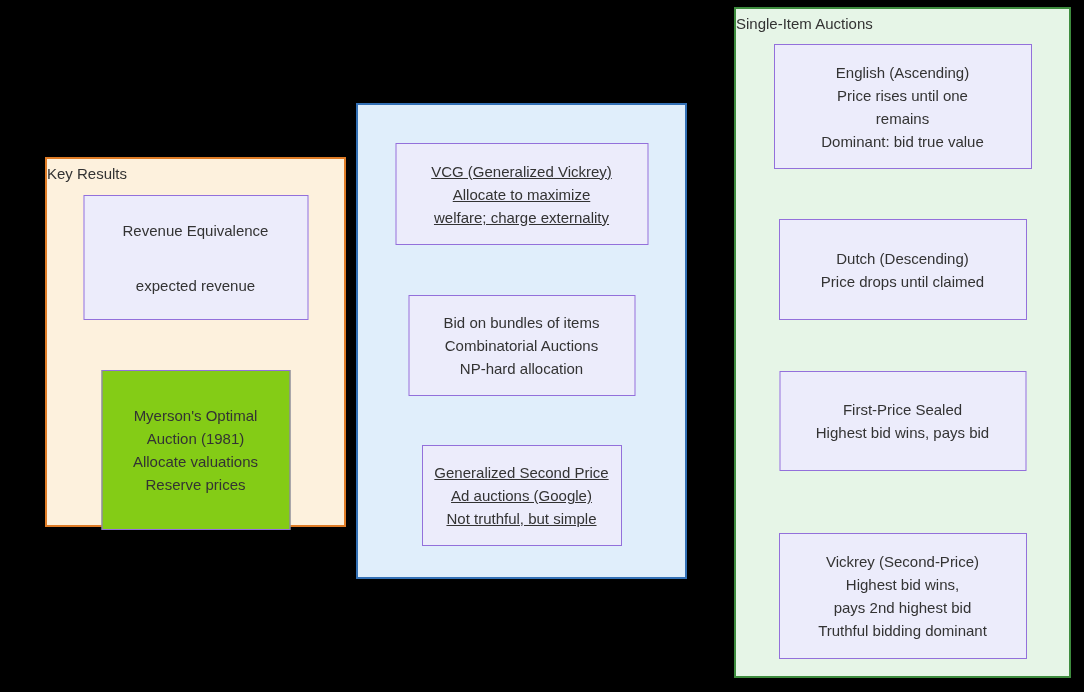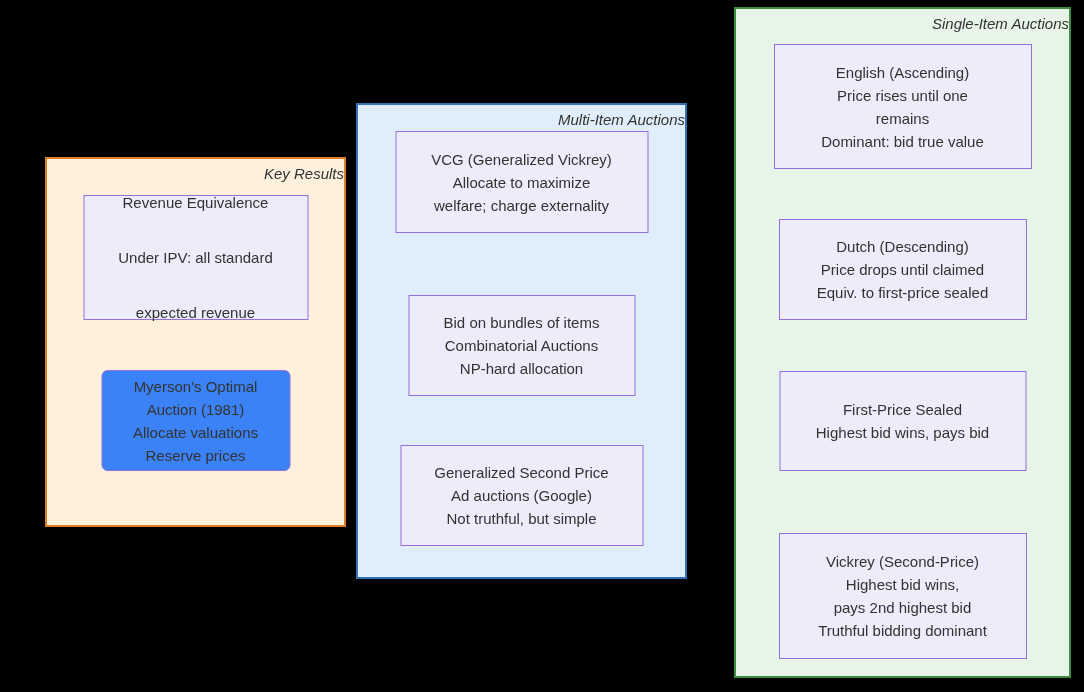--- a/index.html
+++ b/index.html
@@ -19,26 +19,25 @@
   .panel {
     position: absolute;
     border: 2px solid;
     box-sizing: border-box;
   }
   .panel-title {
     position: absolute;
     top: 6px;
     left: 0;
     right: 0;
-    text-align: right;
+    text-align: left;
     font-size: 15px;
     font-weight: 400;
     color: #333333;
     white-space: nowrap;
-    font-style: italic;
   }
   .node {
     position: absolute;
     left: 50%;
     transform: translateX(-50%);
     border: 1.5px solid;
     box-sizing: border-box;
     display: flex;
     flex-direction: column;
     justify-content: center;
@@ -54,62 +53,59 @@
 </style>
 </head>
 <body>
 
 <div class="canvas">
 
   <div class="panel" style="left: 13px; top: 157px; width: 301px; height: 370px; background-color: rgb(253, 241, 221); border-color: rgb(223, 124, 38); margin-left: 32px;">
     <div class="panel-title">Key Results</div>
     <div class="node" style="top: 36px; width: 225px; height: 125px; background-color: rgb(236, 236, 251); border-color: rgb(147, 112, 219); gap: 32px;">
       <div class="line">Revenue Equivalence</div>
-      <div class="line">Under IPV: all standard</div>
       <div class="line">expected revenue</div>
     </div>
-    <div class="node" style="top: 211px; width: 189px; height: 101px; background-color: #3b82f6; border-color: rgb(147, 112, 219); border-radius: 6px;">
+    <div class="node" style="top: 211px; width: 189px; height: 160px; background-color: #84cc16; border-color: rgb(147, 112, 219);">
       <div class="line">Myerson's Optimal</div>
       <div class="line">Auction (1981)</div>
       <div class="line">Allocate valuations</div>
       <div class="line">Reserve prices</div>
     </div>
   </div>
 
   <div class="panel" style="left: 356px; top: 103px; width: 331px; height: 476px; background-color: rgb(224, 238, 251); border-color: rgb(51, 112, 181);">
-    <div class="panel-title">Multi-Item Auctions</div>
-    <div class="node" style="top: 26px; width: 253px; height: 102px; background-color: rgb(236, 236, 251); border-color: rgb(147, 112, 219);">
+    <div class="node" style="top: 38px; width: 253px; height: 102px; background-color: rgb(236, 236, 251); border-color: rgb(147, 112, 219); text-decoration: underline;">
       <div class="line">VCG (Generalized Vickrey)</div>
       <div class="line">Allocate to maximize</div>
       <div class="line">welfare; charge externality</div>
     </div>
     <div class="node" style="top: 190px; width: 227px; height: 101px; background-color: rgb(236, 236, 251); border-color: rgb(147, 112, 219);">
       <div class="line">Bid on bundles of items</div>
       <div class="line">Combinatorial Auctions</div>
       <div class="line">NP-hard allocation</div>
     </div>
-    <div class="node" style="top: 340px; width: 243px; height: 101px; background-color: rgb(236, 236, 251); border-color: rgb(147, 112, 219);">
+    <div class="node" style="top: 340px; width: 200px; height: 101px; background-color: rgb(236, 236, 251); border-color: rgb(147, 112, 219); text-decoration: underline;">
       <div class="line">Generalized Second Price</div>
       <div class="line">Ad auctions (Google)</div>
       <div class="line">Not truthful, but simple</div>
     </div>
   </div>
 
   <div class="panel" style="left: 734px; top: 7px; width: 337px; height: 671px; background-color: rgb(230, 245, 231); border-color: rgb(62, 140, 62);">
     <div class="panel-title">Single-Item Auctions</div>
     <div class="node" style="top: 35px; width: 258px; height: 125px; background-color: rgb(236, 236, 251); border-color: rgb(147, 112, 219);">
       <div class="line">English (Ascending)</div>
       <div class="line">Price rises until one</div>
       <div class="line">remains</div>
       <div class="line">Dominant: bid true value</div>
     </div>
     <div class="node" style="top: 210px; width: 248px; height: 101px; background-color: rgb(236, 236, 251); border-color: rgb(147, 112, 219);">
       <div class="line">Dutch (Descending)</div>
       <div class="line">Price drops until claimed</div>
-      <div class="line">Equiv. to first-price sealed</div>
     </div>
     <div class="node" style="top: 362px; width: 247px; height: 100px; background-color: rgb(236, 236, 251); border-color: rgb(147, 112, 219);">
       <div class="line">First-Price Sealed</div>
       <div class="line">Highest bid wins, pays bid</div>
     </div>
     <div class="node" style="top: 524px; width: 248px; height: 126px; background-color: rgb(236, 236, 251); border-color: rgb(147, 112, 219);">
       <div class="line">Vickrey (Second-Price)</div>
       <div class="line">Highest bid wins,</div>
       <div class="line">pays 2nd highest bid</div>
       <div class="line">Truthful bidding dominant</div>

